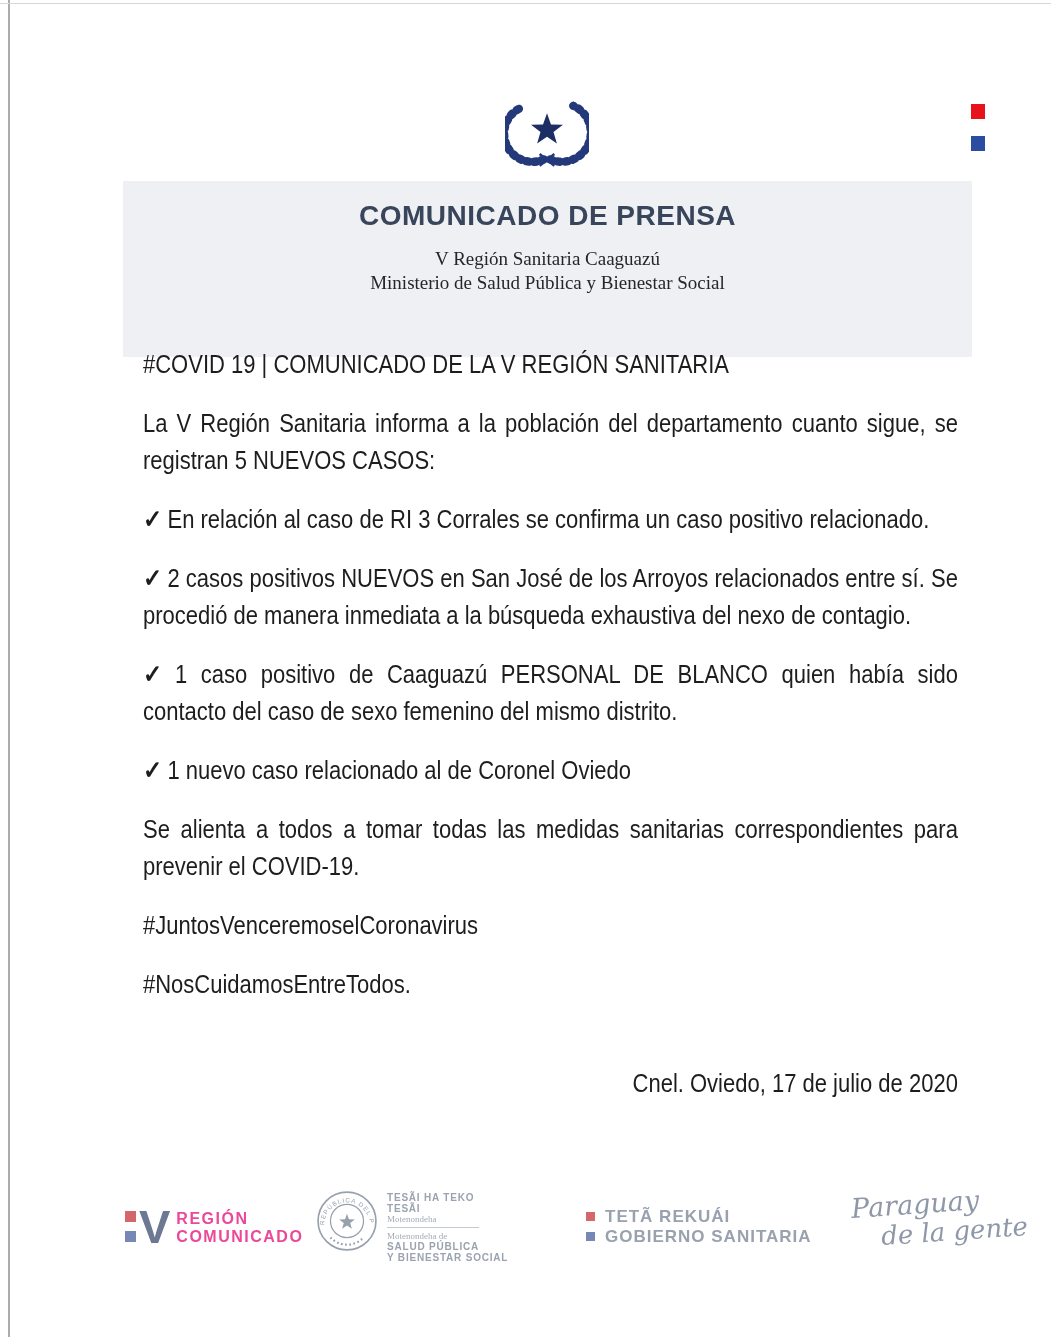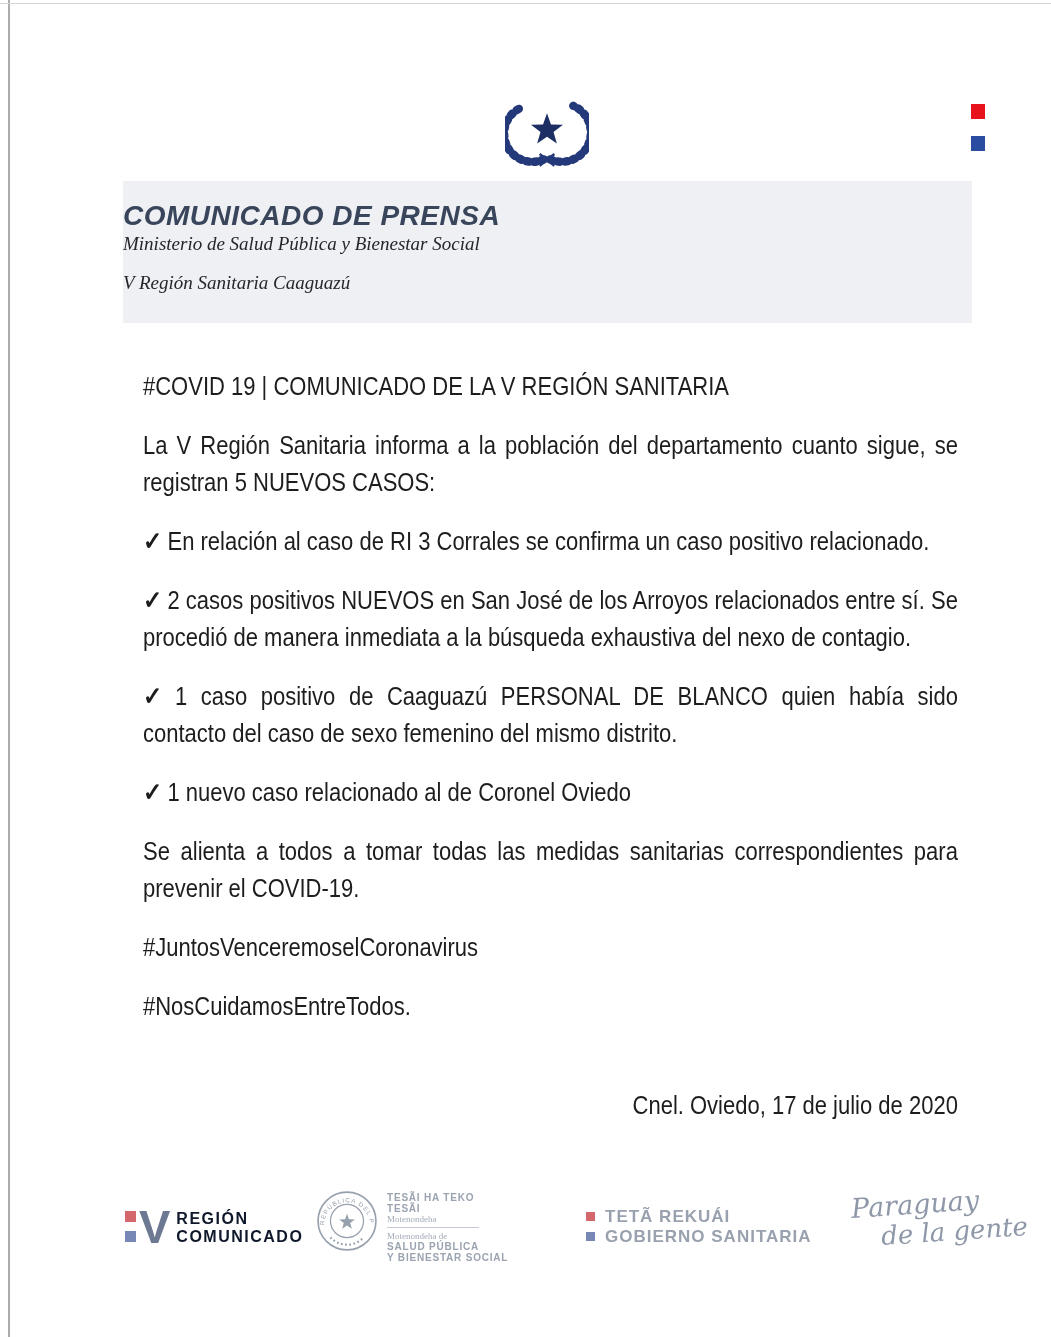--- a/index.html
+++ b/index.html
@@ -12,55 +12,55 @@
   .edge-top  { position:absolute; left:0; top:3px; width:1051px; height:1px; background:#d6d6d6; }
 
   
   .emblem { position:absolute; left:505px; top:92px; width:84px; height:78px; }
   .flag   { position:absolute; left:971px; top:104px; width:14px; }
   .flag .sq { width:14px; height:15px; }
   .flag .sq + .sq { margin-top:17px; }
 
   
   .band {
-    position:absolute; left:123px; top:181px; width:849px; height:142px;
-    background:#eef0f4; font-style:italic;
+    position:absolute; left:123px; top:181px; width:849px; height:176px;
+    background:#eef0f4; text-align:center;
   }
   .band-title {
     margin-top:19px; font-size:28px; font-weight:bold; letter-spacing:.5px;
     color:#39455a;
   }
   .band-sub {
     font-family:"Liberation Serif", serif; font-size:19px; color:#24262b; line-height:24px;
   }
   .band-sub.first { margin-top:15px; }
 
   
-  .doc { position:absolute; left:143px; top:368px; width:815px; }
+  .doc { position:absolute; left:143px; top:346px; width:815px; }
   .condense { width:926px; transform:scaleX(0.88); transform-origin:left top; }
   .doc p, .doc h1 {
     font-size:25px; line-height:37px; color:#1d1d1d; font-weight:normal;
     margin:0 0 22px 0;
   }
   .just { text-align:justify; }
   .check { font-weight:bold; font-size:26px; padding-right:6px; }
   .tag-bold { font-weight:bold; }
   .dateline { text-align:right; margin-top:62px !important; }
 
   
   .footer { position:absolute; left:0; top:0; width:1051px; height:1337px; pointer-events:none; }
 
   .logo-region { position:absolute; left:125px; top:1205px; display:flex; align-items:flex-start; }
   .logo-region .sqcol { display:flex; flex-direction:column; margin-top:6px; }
   .logo-region .sqcol .sq { width:11px; height:11px; }
   .logo-region .sqcol .sq + .sq { margin-top:9px; }
   .sq-red  { background:#d4676c; }
   .sq-blue { background:#7787b6; }
   .logo-region .vletter { font-size:47px; line-height:44px; font-weight:bold; color:#6d7892; margin-left:3px; }
-  .logo-region .rtext { margin-left:6px; margin-top:5px; font-size:16px; font-weight:bold; letter-spacing:1.5px; color:#0f172a; line-height:18px; }
+  .logo-region .rtext { margin-left:6px; margin-top:5px; font-size:16px; font-weight:bold; letter-spacing:1.5px; color:#ec4899; line-height:18px; }
 
   .logo-ministry { position:absolute; left:316px; top:1190px; display:flex; }
   .seal { width:62px; height:62px; }
   .mtext { margin-left:9px; margin-top:2px; color:#9aa3b0; }
   .mtext .b { font-size:10px; font-weight:bold; letter-spacing:.8px; line-height:11px; }
   .mtext .s { font-family:"Liberation Serif", serif; font-size:9px; line-height:10px; color:#a4acb8; }
   .mtext .rule { width:92px; height:1px; background:#c3c9d2; margin:3px 0; }
 
   .logo-gov { position:absolute; left:586px; top:1208px; }
   .logo-gov .row { display:flex; align-items:center; margin-bottom:3px; }
@@ -86,22 +86,22 @@
     <polygon fill="#1c2e63" points="40,20 43.8,30.7 55.2,31.1 46.2,38 49.4,48.9 40,42.5 30.6,48.9 33.8,38 24.8,31.1 36.2,30.7"></polygon>
   </svg>
 
   <div class="flag">
     <div class="sq" style="background:#e7121b"></div>
     <div class="sq" style="background:#2a4da1"></div>
   </div>
 
   <div class="band">
     <div class="band-title">COMUNICADO DE PRENSA</div>
+    <div class="band-sub first">V Región Sanitaria Caaguazú</div>
     <div class="band-sub">Ministerio de Salud Pública y Bienestar Social</div>
-    <div class="band-sub first">V Región Sanitaria Caaguazú</div>
   </div>
 
   <div class="doc">
     <div class="condense">
       <h1>#COVID 19 | COMUNICADO DE LA V REGIÓN SANITARIA</h1>
 
       <p class="just">La V Región Sanitaria informa a la población del departamento cuanto sigue, se registran 5  NUEVOS CASOS:</p>
 
       <p class="just"><span class="check">✓</span><span>En relación al caso de RI 3 Corrales se confirma un caso positivo relacionado.</span></p>
 

